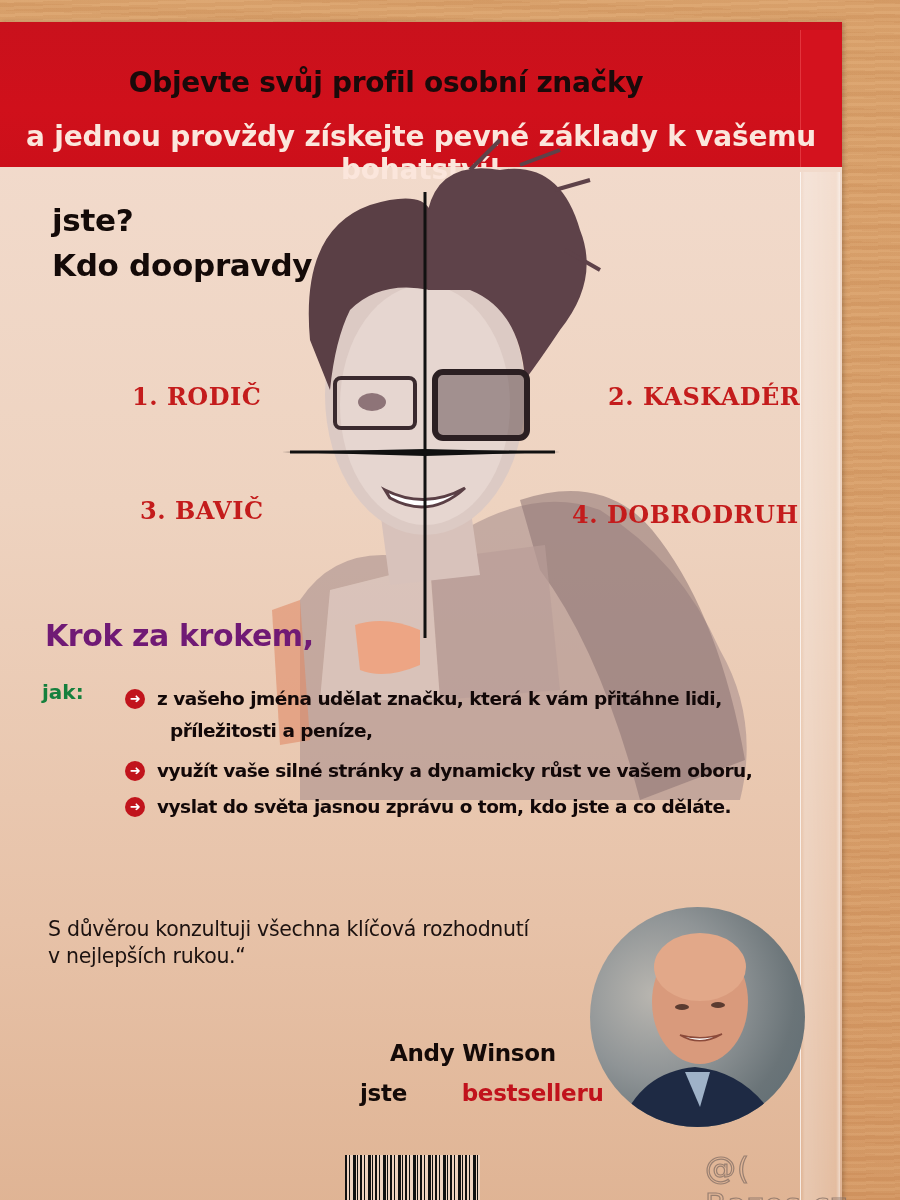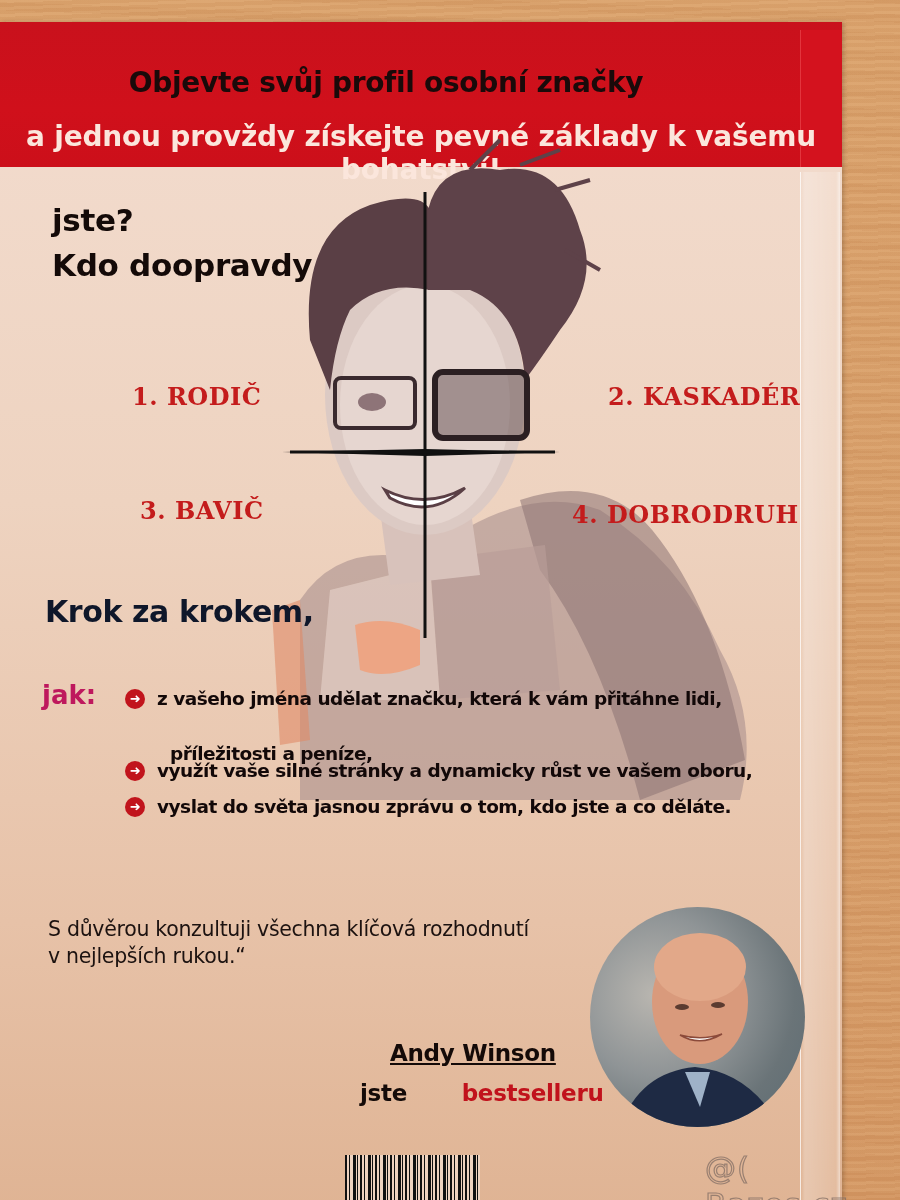--- a/index.html
+++ b/index.html
@@ -66,26 +66,26 @@
     }
     .type-label {
       position: absolute;
       font-family: "DejaVu Serif", serif;
       font-weight: bold;
       font-size: 24px;
       color: #c41c1c;
       letter-spacing: 0.5px;
     }
     .krok {
-      position: absolute; left: 45px; top: 594px;
-      font-weight: bold; font-size: 30px; color: #0f172a; letter-spacing: -0.4px;
+      position: absolute; left: 45px; top: 618px;
+      font-weight: bold; font-size: 30px; color: #701a75; letter-spacing: -0.4px;
     }
     .jak {
       position: absolute; left: 42px; top: 680px;
-      font-weight: bold; font-size: 26px; color: #be185d;
+      font-weight: bold; font-size: 20px; color: #15803d;
     }
     .bullets { position: absolute; left: 120px; top: 680px; width: 720px; }
     .bullet {
       position: absolute; display: flex; align-items: center;
       font-weight: bold; font-size: 18.5px; color: #120808; letter-spacing: -0.5px;
       white-space: nowrap;
     }
     .bullet .arrow {
       width: 20px; height: 20px; border-radius: 50%;
       background: #c1141c; color: #fff; font-size: 13px; line-height: 20px;
@@ -93,21 +93,21 @@
     }
     .cont {
       position: absolute; font-weight: bold; font-size: 18.5px; color: #120808; letter-spacing: -0.5px;
     }
     .quote {
       position: absolute; left: 48px; top: 916px; width: 560px;
       font-size: 20.5px; line-height: 1.32; color: #1c1210; letter-spacing: -0.3px;
     }
     .author-name {
       position: absolute; left: 390px; top: 1040px;
-      font-weight: bold; font-size: 23px; color: #140a08; letter-spacing: -0.3px; text-decoration: underline;
+      font-weight: bold; font-size: 23px; color: #140a08; letter-spacing: -0.3px;
     }
     .author-role {
       position: absolute; left: 360px; top: 1080px;
       font-weight: bold; font-size: 23px; color: #140a08; letter-spacing: -0.3px;
     }
     .author-role .accent { color: #c1121c; margin-left: 47px; }
     .photo {
       position: absolute; left: 590px; top: 907px; width: 215px; height: 220px;
       border-radius: 50%; overflow: hidden;
       background: radial-gradient(circle at 30% 40%, #b9b6b0 0%, #8f9496 40%, #6a7478 70%, #5b6a72 100%);
@@ -185,21 +185,21 @@
 <div class="type-label" style="left:572px; top:500px;">4. DOBRODRUH</div>
 
 <div class="krok">Krok za krokem,</div>
 <div class="jak">jak:</div>
 
 <div class="bullets">
   <div class="bullet" style="left:5px; top:8px;">
     <span class="arrow">➜</span>
     <span>z vašeho jména udělat značku, která k vám přitáhne lidi,</span>
   </div>
-  <div class="cont" style="left:50px; top:40px;margin-top:23px;">příležitosti a peníze,</div>
+  <div class="cont" style="left:50px; top:40px;">příležitosti a peníze,</div>
   <div class="bullet" style="left:5px; top:80px;">
     <span class="arrow">➜</span>
     <span>využít vaše silné stránky a dynamicky růst ve vašem oboru,</span>
   </div>
   <div class="bullet" style="left:5px; top:116px;">
     <span class="arrow">➜</span>
     <span>vyslat do světa jasnou zprávu o tom, kdo jste a co děláte.</span>
   </div>
 </div>
 

